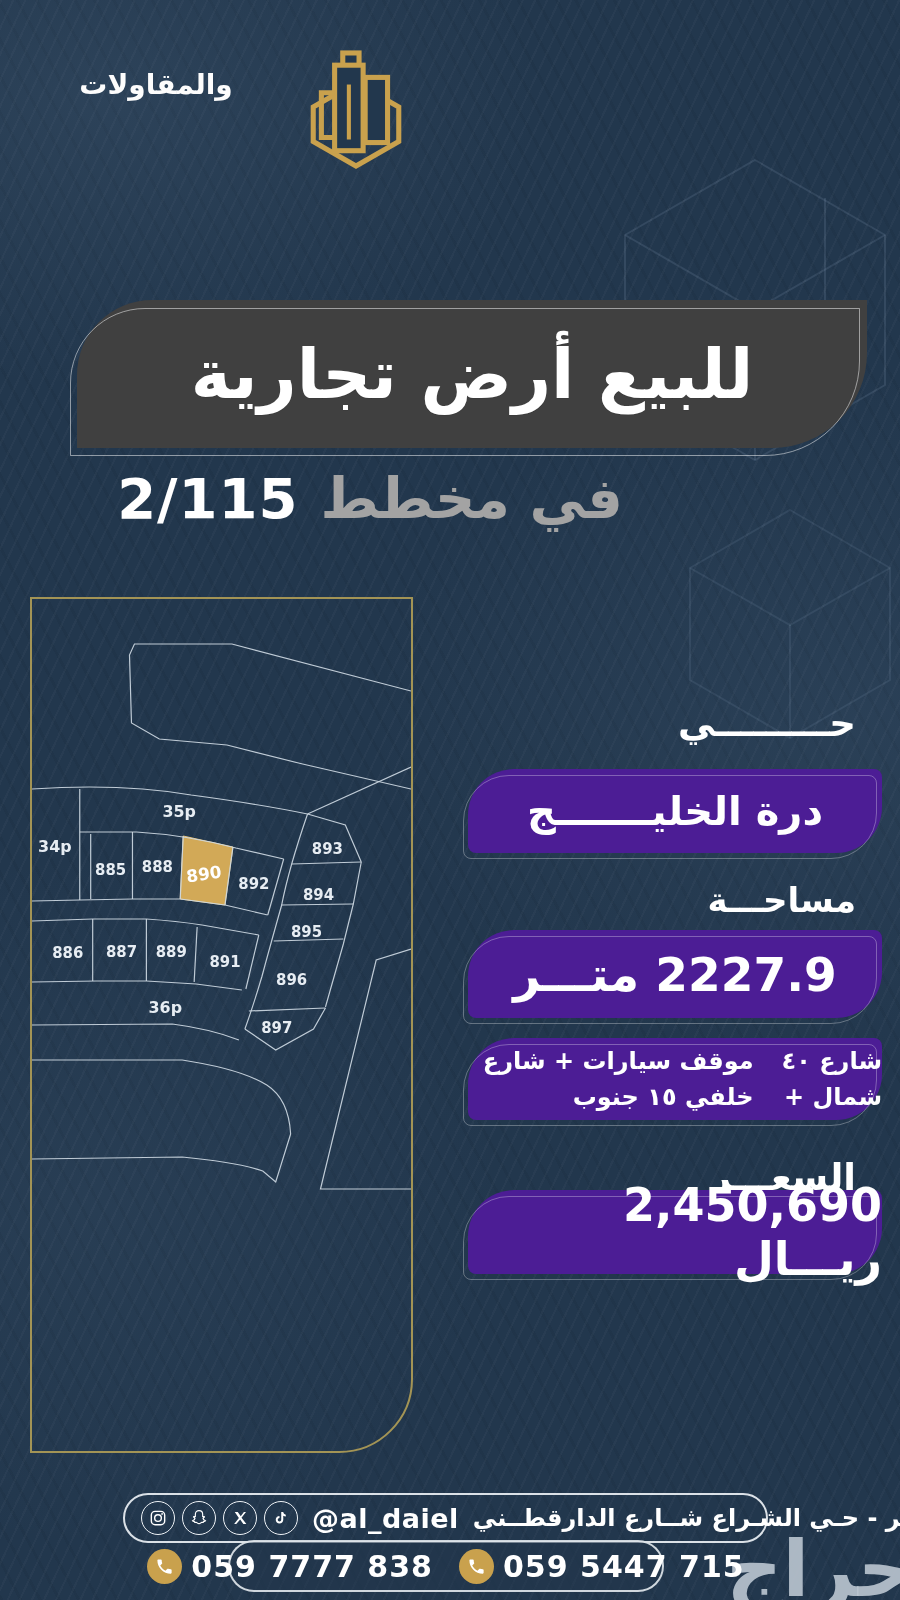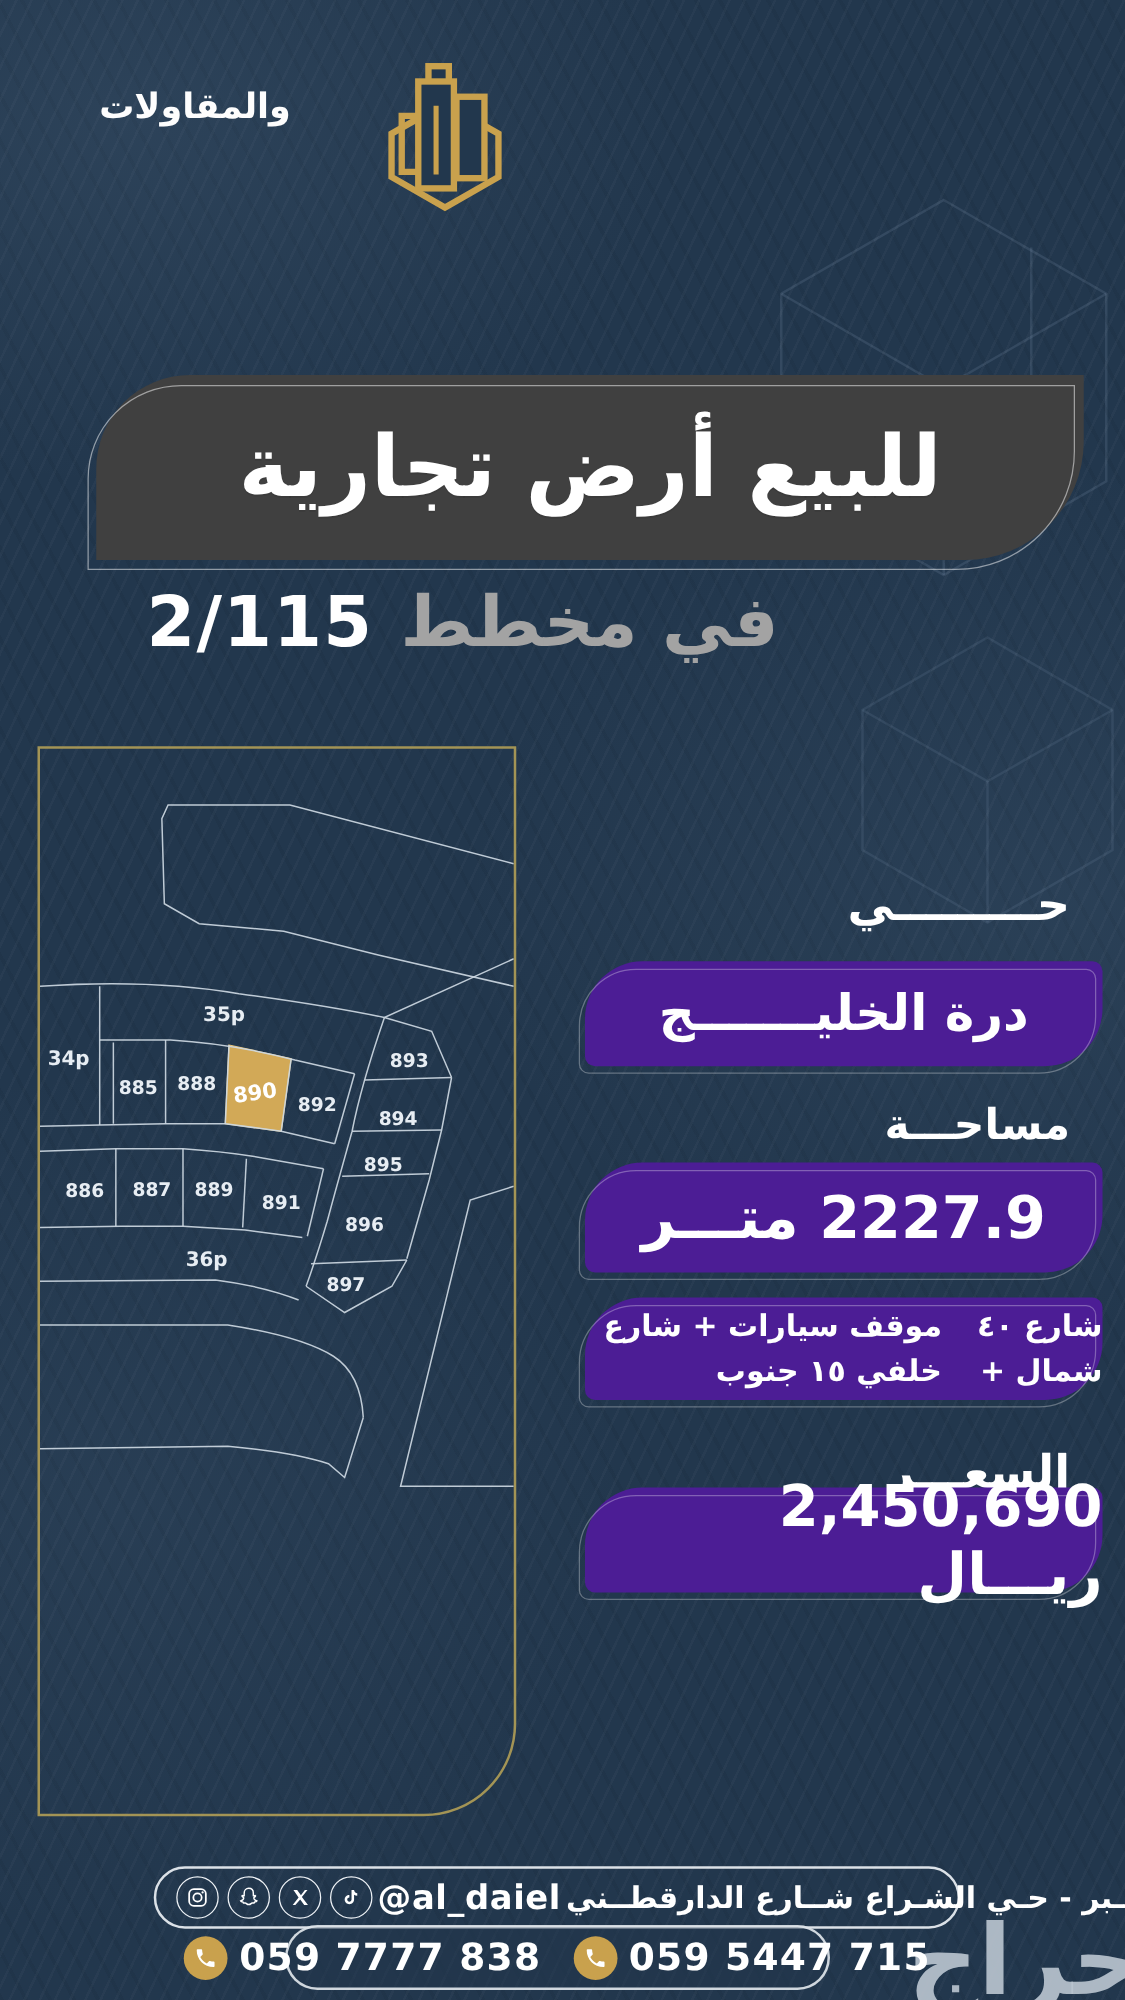--- a/index.html
+++ b/index.html
@@ -78,21 +78,21 @@
   .pill-district{top:769px;height:84px;font-size:40px;}
   .pill-area{top:930px;height:88px;font-size:47px;}
   .pill-streets{top:1038px;height:82px;font-size:24px;line-height:1.5;flex-direction:row;justify-content:center;}
   .pill-price{top:1190px;height:84px;font-size:46px;}
   .pill .mixed{unicode-bidi:plaintext;}
 
   
   .addr-pill{
     position:absolute;left:123px;top:1493px;width:645px;height:50px;box-sizing:border-box;
     border:2px solid rgba(240,244,248,.9);border-radius:27px;
-    display:flex;align-items:center;padding:0 24px 0 16px;gap:4px;z-index:10;
+    display:flex;align-items:center;padding:0 24px 0 16px;gap:14px;z-index:10;
   }
   .social-row{display:flex;align-items:center;gap:7px;}
   .social-circle{
     width:34px;height:34px;border:1.6px solid #eef2f6;border-radius:50%;
     display:flex;align-items:center;justify-content:center;box-sizing:border-box;flex:0 0 auto;
   }
   .handle{color:#ffffff;font-size:27px;font-weight:bold;letter-spacing:.5px;white-space:nowrap;}
   .address{flex:1;color:#ffffff;font-size:24px;font-weight:bold;direction:rtl;text-align:right;white-space:nowrap;}
   .phone-pill{
     position:absolute;left:228px;top:1540px;width:436px;height:52px;box-sizing:border-box;

